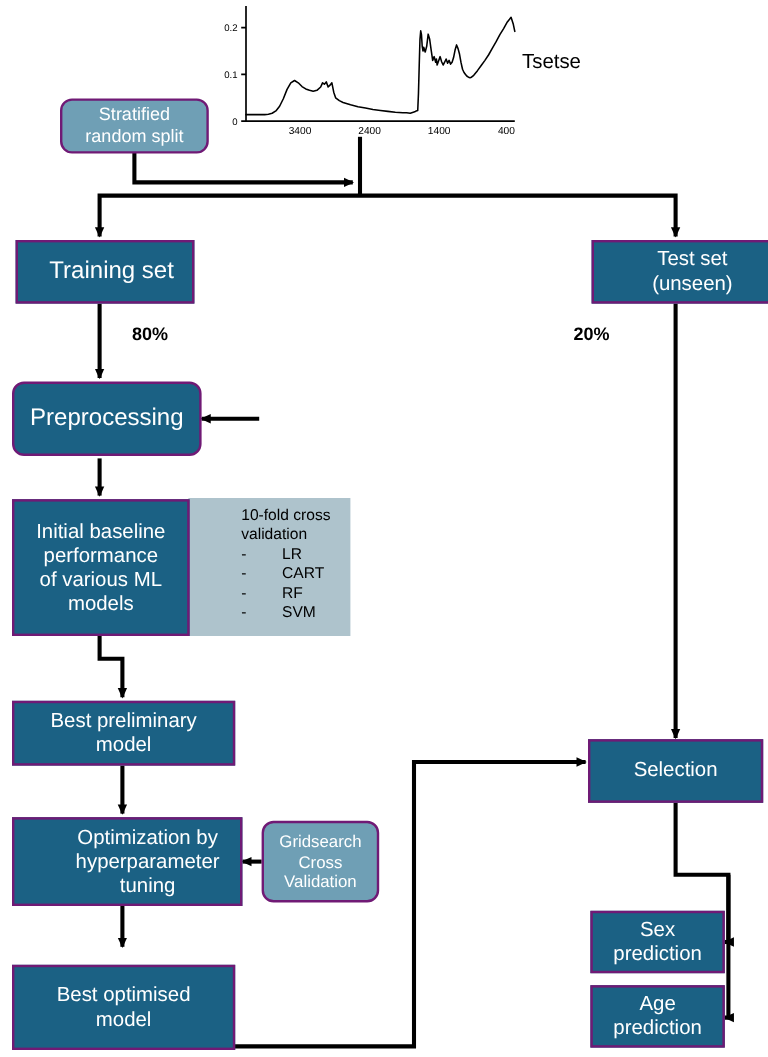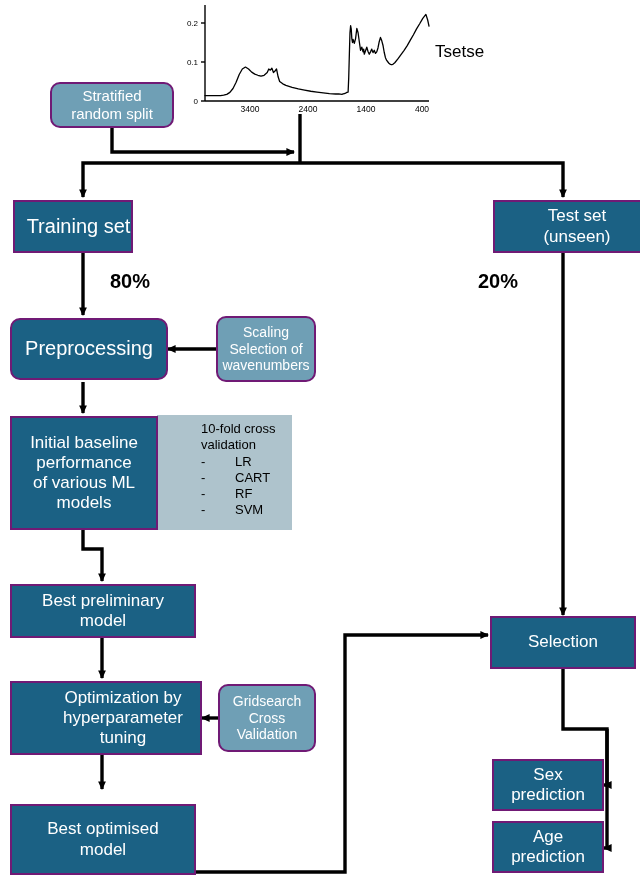--- a/index.html
+++ b/index.html
@@ -15,21 +15,21 @@
   .rounded{border-radius:10px;}
   .note{position:absolute;box-sizing:border-box;background:#aec3cc;color:#000000;
         border:none;z-index:2;line-height:1.25;padding-left:36px;}
 
   .t20{font-size:20px;}
   .t17{font-size:17px;}
   .t15{font-size:15px;}
   .t13{font-size:13px;}
   .t14{font-size:14px;}
 
-  .pct{position:absolute;color:#000;font-size:20px;font-weight:bold;z-index:4;}
+  .pct{position:absolute;color:#000;font-size:15px;font-weight:bold;z-index:4;}
   .caption{position:absolute;color:#000;font-size:17px;z-index:4;line-height:1.25;}
 
   svg.lines{position:absolute;left:0;top:0;width:640px;height:881px;z-index:1;}
   svg.spectra{position:absolute;z-index:2;}
   .cvlist{padding:6px 0 0 8px;}
   .cvrow{display:flex;}
   .cvdash{width:34px;}
 </style>
 </head>
 <body>
@@ -97,45 +97,38 @@
     </g>
   </svg>
 
   <div class="node light rounded t15" style="left:50px;top:82px;width:124px;height:46px;">
     <div>
       <div>Stratified</div>
       <div>random split</div>
     </div>
   </div>
 
-  <div class="node dark t20" style="left:13px;top:200px;width:120px;height:53px;padding-left:11px;">
+  <div class="node dark t20" style="left:13px;top:200px;width:149px;height:53px;padding-left:11px;">
     <span>Training set</span>
   </div>
 
   <div class="node dark t17" style="left:493px;top:200px;width:168px;height:53px;">
     <div>
       <div>Test set</div>
       <div>(unseen)</div>
     </div>
   </div>
 
   <div class="pct" style="left:110px;top:270px;">80%</div>
   <div class="pct" style="left:478px;top:270px;">20%</div>
 
   <div class="node dark rounded t20" style="left:10px;top:318px;width:158px;height:62px;">
     <span>Preprocessing</span>
   </div>
 
-  <div class="node light rounded t14" style="left:216px;top:316px;width:100px;height:66px;">
-    <div>
-      <div>Scaling</div>
-      <div>Selection of</div>
-      <div>wavenumbers</div>
-    </div>
-  </div>
 
   <div class="note t13" style="left:157px;top:415px;width:135px;height:115px;">
     <div class="cvlist">
       <div>10-fold cross</div>
       <div>validation</div>
       <div class="cvrow">
         <span class="cvdash">-</span>
         <span>LR</span>
       </div>
       <div class="cvrow">

